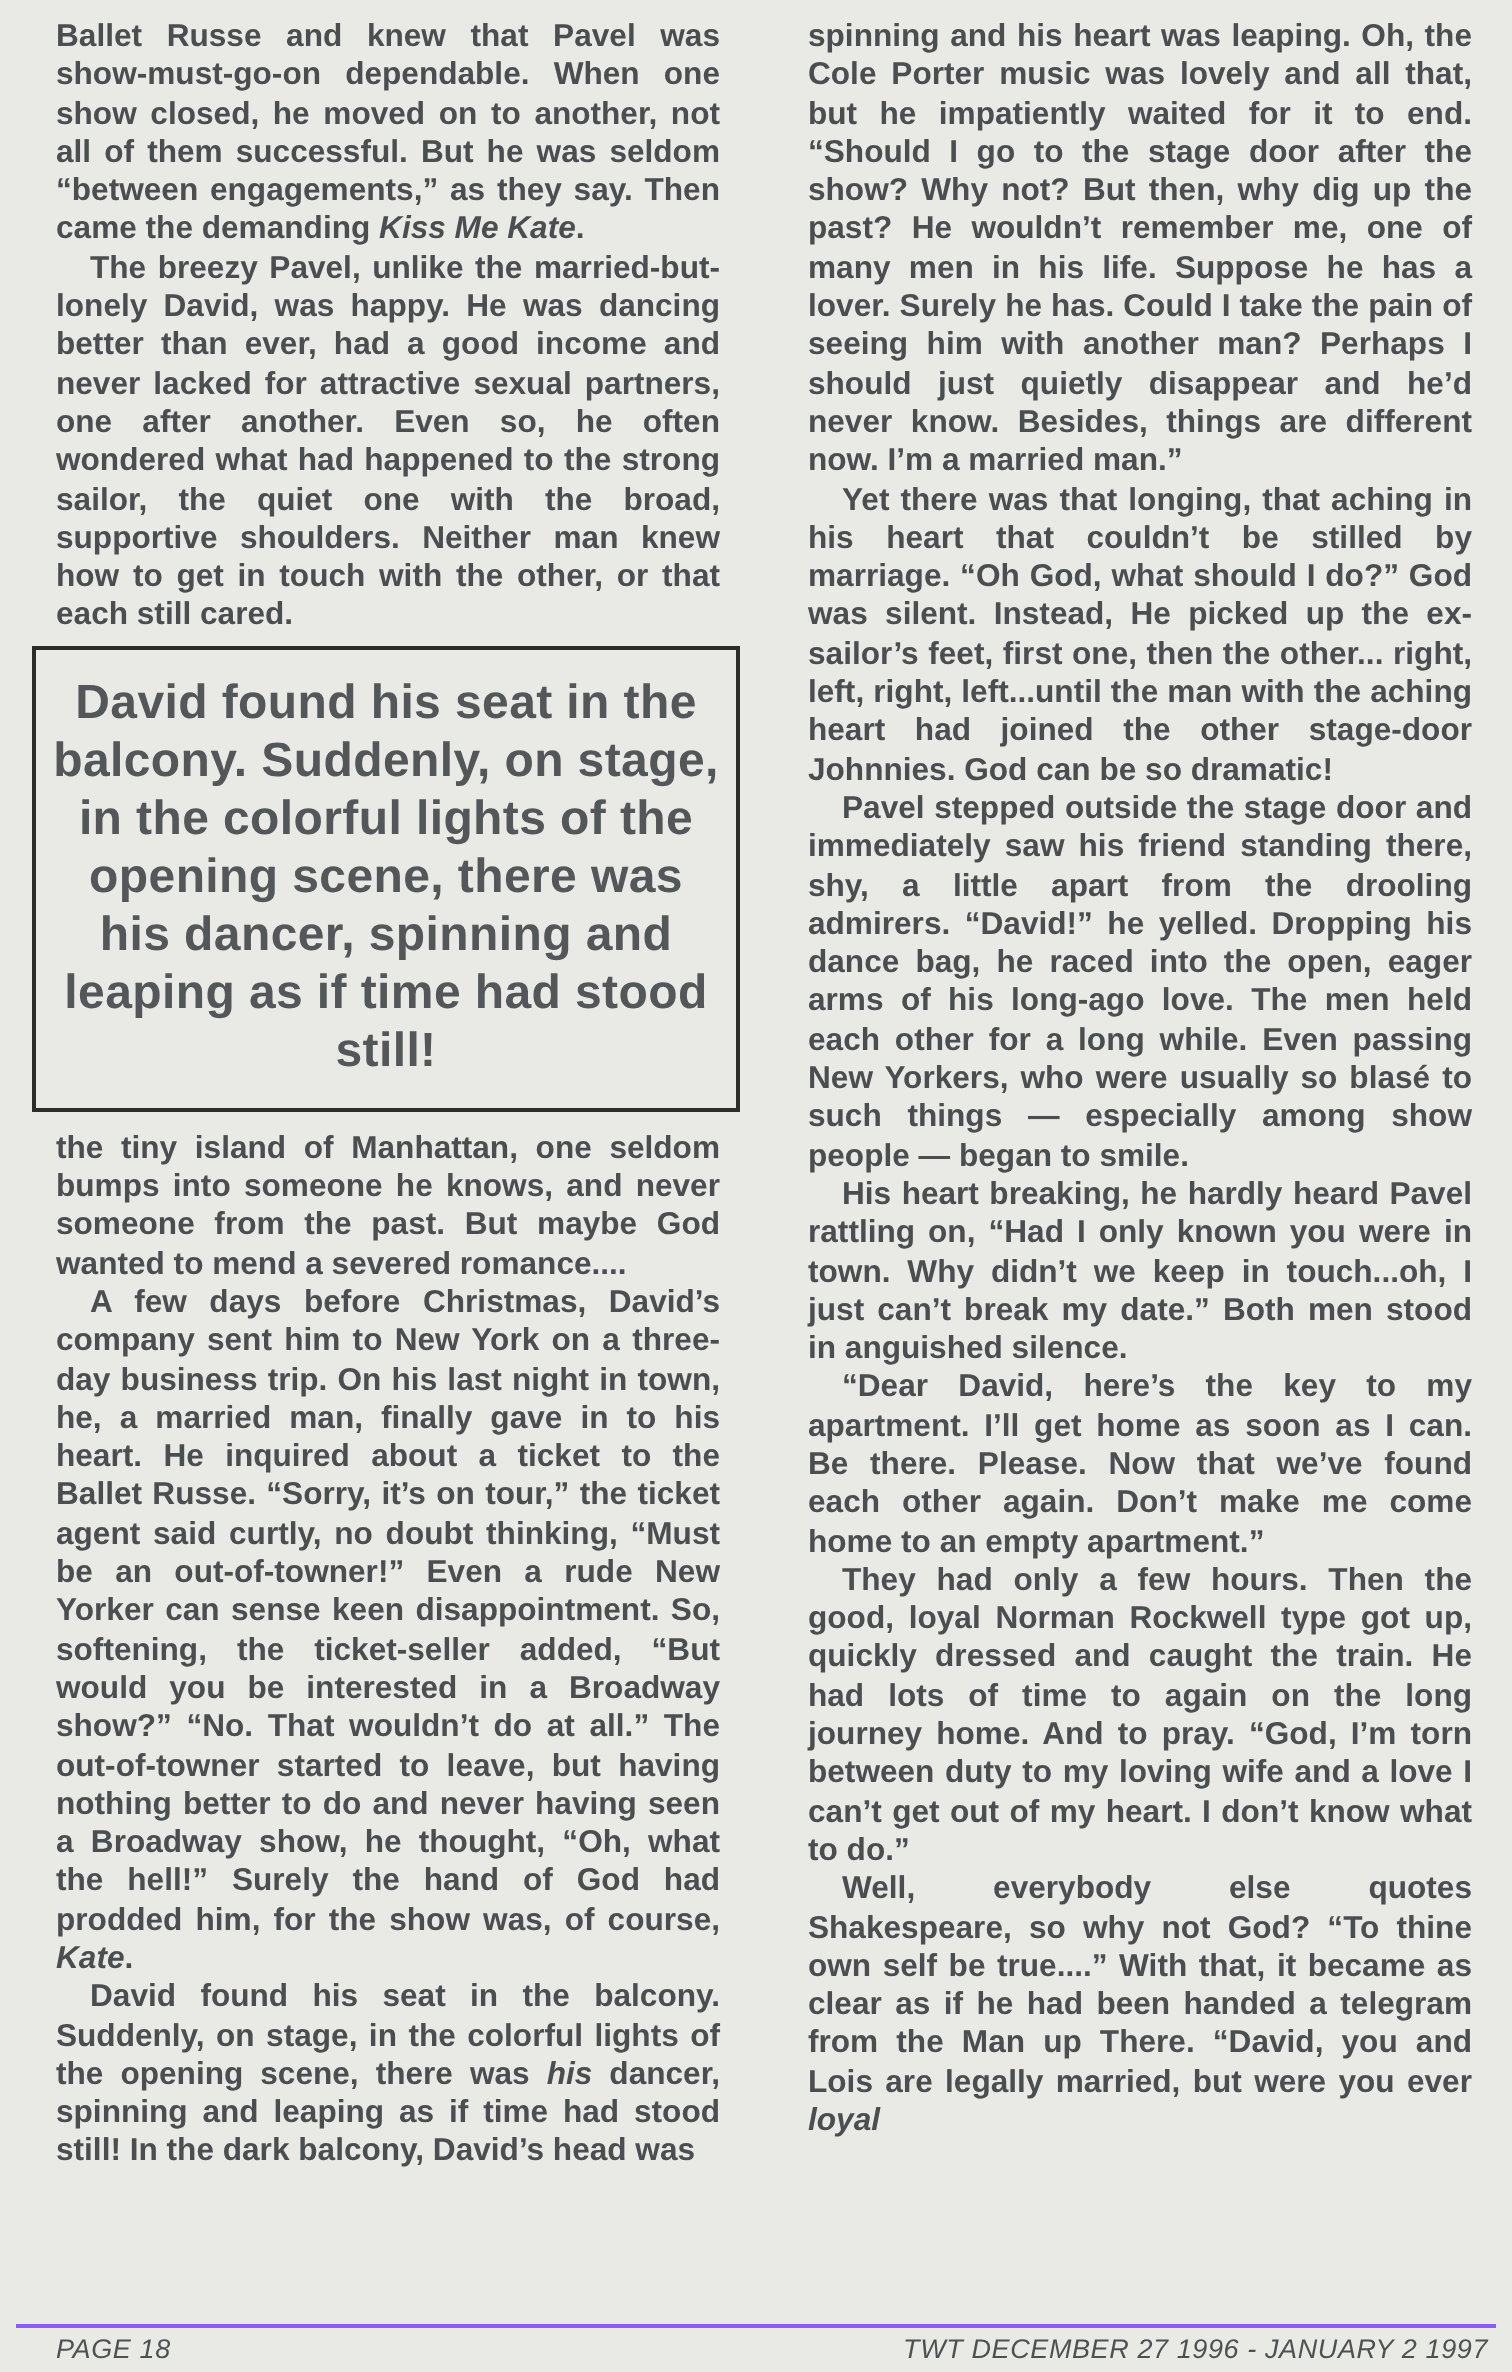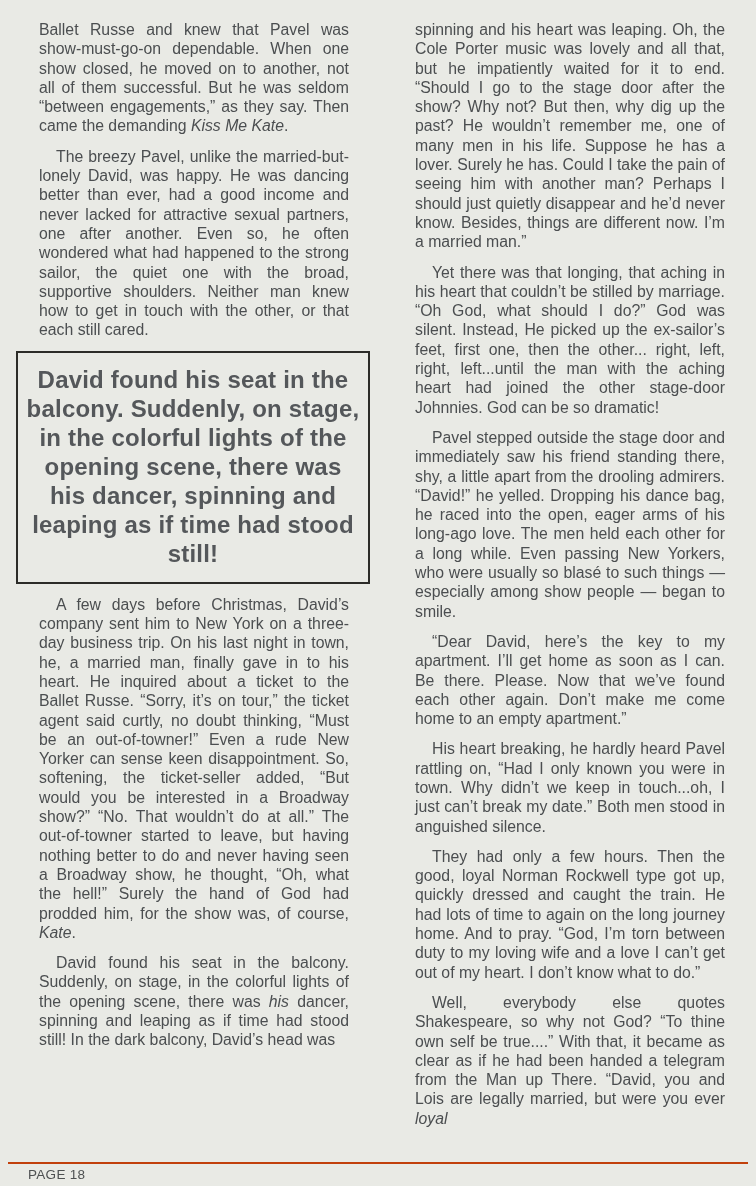--- a/index.html
+++ b/index.html
@@ -19,75 +19,78 @@
     padding: 9px 20px 0 28px;
     gap: 44px;
   }
   .col {
     width: 332px;
     flex: 0 0 332px;
     font-size: 15.8px;
     line-height: 19.3px;
     text-align: justify;
   }
-  .col p { margin: 11px; }
+  .col p { margin: 0; font-weight: bold; }
   .col p.ind { text-indent: 17px; }
   .pull-quote {
     border: 2px solid #2c2c28;
     margin: 5px -10px 9px -12px;
     padding: 12px 8px 14px 8px;
     background: #e9eae5;
     font-weight: bold;
     font-size: 24px;
     line-height: 29px;
     text-align: center;
     text-indent: 0;
     color: #54575a;
     letter-spacing: 0.2px;
   }
   .footer {
     position: absolute;
     left: 8px;
     right: 8px;
     bottom: 4px;
-    border-top: 2px solid #c2410c;
+    border-top: 2px solid #8b5cf6;
     display: flex;
     justify-content: space-between;
     padding: 3px 4px 0 20px;
     font-size: 13.5px;
     letter-spacing: 0.3px;
     color: #4e5152;
+    font-style: italic;
   }
 </style>
 </head>
 <body>
 
 <div class="page">
   <div class="columns">
 
     <div class="col">
       <p>Ballet Russe and knew that Pavel was show-must-go-on dependable. When one show closed, he moved on to another, not all of them successful. But he was seldom “between engagements,” as they say. Then came the demanding <i>Kiss Me Kate</i>.</p>
       <p class="ind">The breezy Pavel, unlike the married-but-lonely David, was happy. He was dancing better than ever, had a good income and never lacked for attractive sexual partners, one after another. Even so, he often wondered what had happened to the strong sailor, the quiet one with the broad, supportive shoulders. Neither man knew how to get in touch with the other, or that each still cared.</p>
 
       <div class="pull-quote">
         <span>David found his seat in the balcony. Suddenly, on stage, in the colorful lights of the opening scene, there was his dancer, spinning and leaping as if time had stood still!</span>
       </div>
 
+      <p>the tiny island of Manhattan, one seldom bumps into someone he knows, and never someone from the past. But maybe God wanted to mend a severed romance....</p>
       <p class="ind">A few days before Christmas, David’s company sent him to New York on a three-day business trip. On his last night in town, he, a married man, finally gave in to his heart. He inquired about a ticket to the Ballet Russe. “Sorry, it’s on tour,” the ticket agent said curtly, no doubt thinking, “Must be an out-of-towner!” Even a rude New Yorker can sense keen disappointment. So, softening, the ticket-seller added, “But would you be interested in a Broadway show?” “No. That wouldn’t do at all.” The out-of-towner started to leave, but having nothing better to do and never having seen a Broadway show, he thought, “Oh, what the hell!” Surely the hand of God had prodded him, for the show was, of course, <i>Kate</i>.</p>
       <p class="ind">David found his seat in the balcony. Suddenly, on stage, in the colorful lights of the opening scene, there was <i>his</i> dancer, spinning and leaping as if time had stood still! In the dark balcony, David’s head was</p>
     </div>
 
     <div class="col">
       <p>spinning and his heart was leaping. Oh, the Cole Porter music was lovely and all that, but he impatiently waited for it to end. “Should I go to the stage door after the show? Why not? But then, why dig up the past? He wouldn’t remember me, one of many men in his life. Suppose he has a lover. Surely he has. Could I take the pain of seeing him with another man? Perhaps I should just quietly disappear and he’d never know. Besides, things are different now. I’m a married man.”</p>
       <p class="ind">Yet there was that longing, that aching in his heart that couldn’t be stilled by marriage. “Oh God, what should I do?” God was silent. Instead, He picked up the ex-sailor’s feet, first one, then the other... right, left, right, left...until the man with the aching heart had joined the other stage-door Johnnies. God can be so dramatic!</p>
       <p class="ind">Pavel stepped outside the stage door and immediately saw his friend standing there, shy, a little apart from the drooling admirers. “David!” he yelled. Dropping his dance bag, he raced into the open, eager arms of his long-ago love. The men held each other for a long while. Even passing New Yorkers, who were usually so blasé to such things — especially among show people — began to smile.</p>
+      <p class="ind">His heart breaking, he hardly heard Pavel rattling on, “Had I only known you were in town. Why didn’t we keep in touch...oh, I just can’t break my date.” Both men stood in anguished silence.</p>
       <p class="ind">“Dear David, here’s the key to my apartment. I’ll get home as soon as I can. Be there. Please. Now that we’ve found each other again. Don’t make me come home to an empty apartment.”</p>
-      <p class="ind">His heart breaking, he hardly heard Pavel rattling on, “Had I only known you were in town. Why didn’t we keep in touch...oh, I just can’t break my date.” Both men stood in anguished silence.</p>
       <p class="ind">They had only a few hours. Then the good, loyal Norman Rockwell type got up, quickly dressed and caught the train. He had lots of time to again on the long journey home. And to pray. “God, I’m torn between duty to my loving wife and a love I can’t get out of my heart. I don’t know what to do.”</p>
       <p class="ind">Well, everybody else quotes Shakespeare, so why not God? “To thine own self be true....” With that, it became as clear as if he had been handed a telegram from the Man up There. “David, you and Lois are legally married, but were you ever <i>loyal</i></p>
     </div>
 
   </div>
 
   <div class="footer">
     <span>PAGE 18</span>
+    <span>TWT DECEMBER 27 1996 - JANUARY 2 1997</span>
   </div>
 </div>
 
 </body></html>

